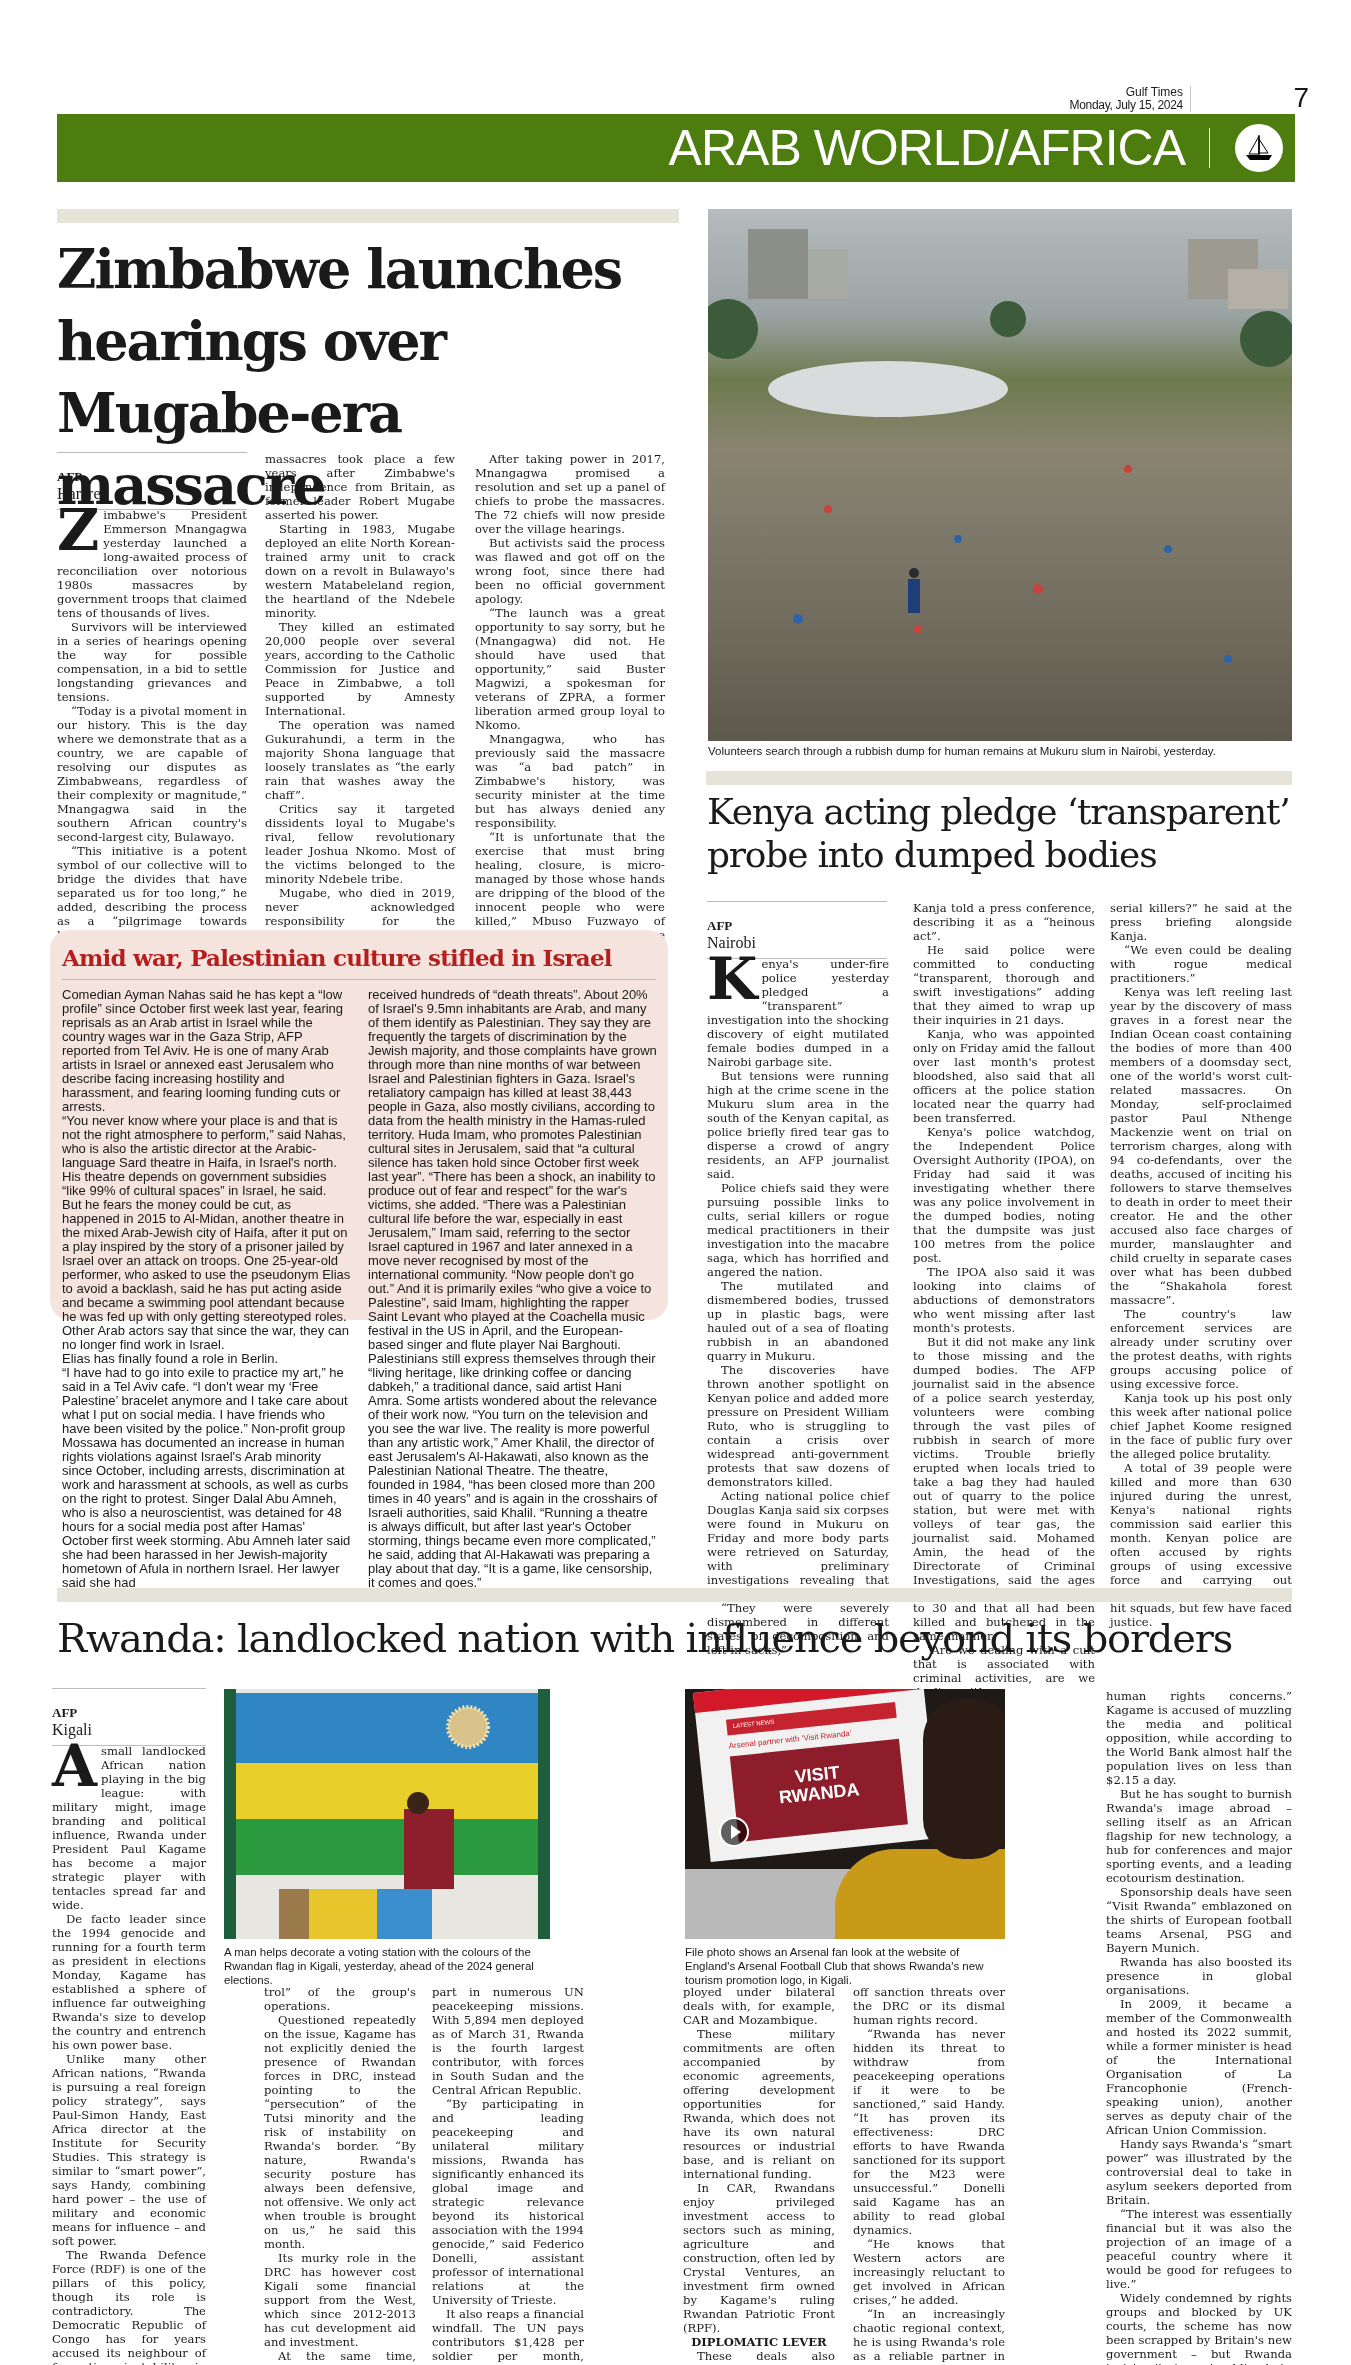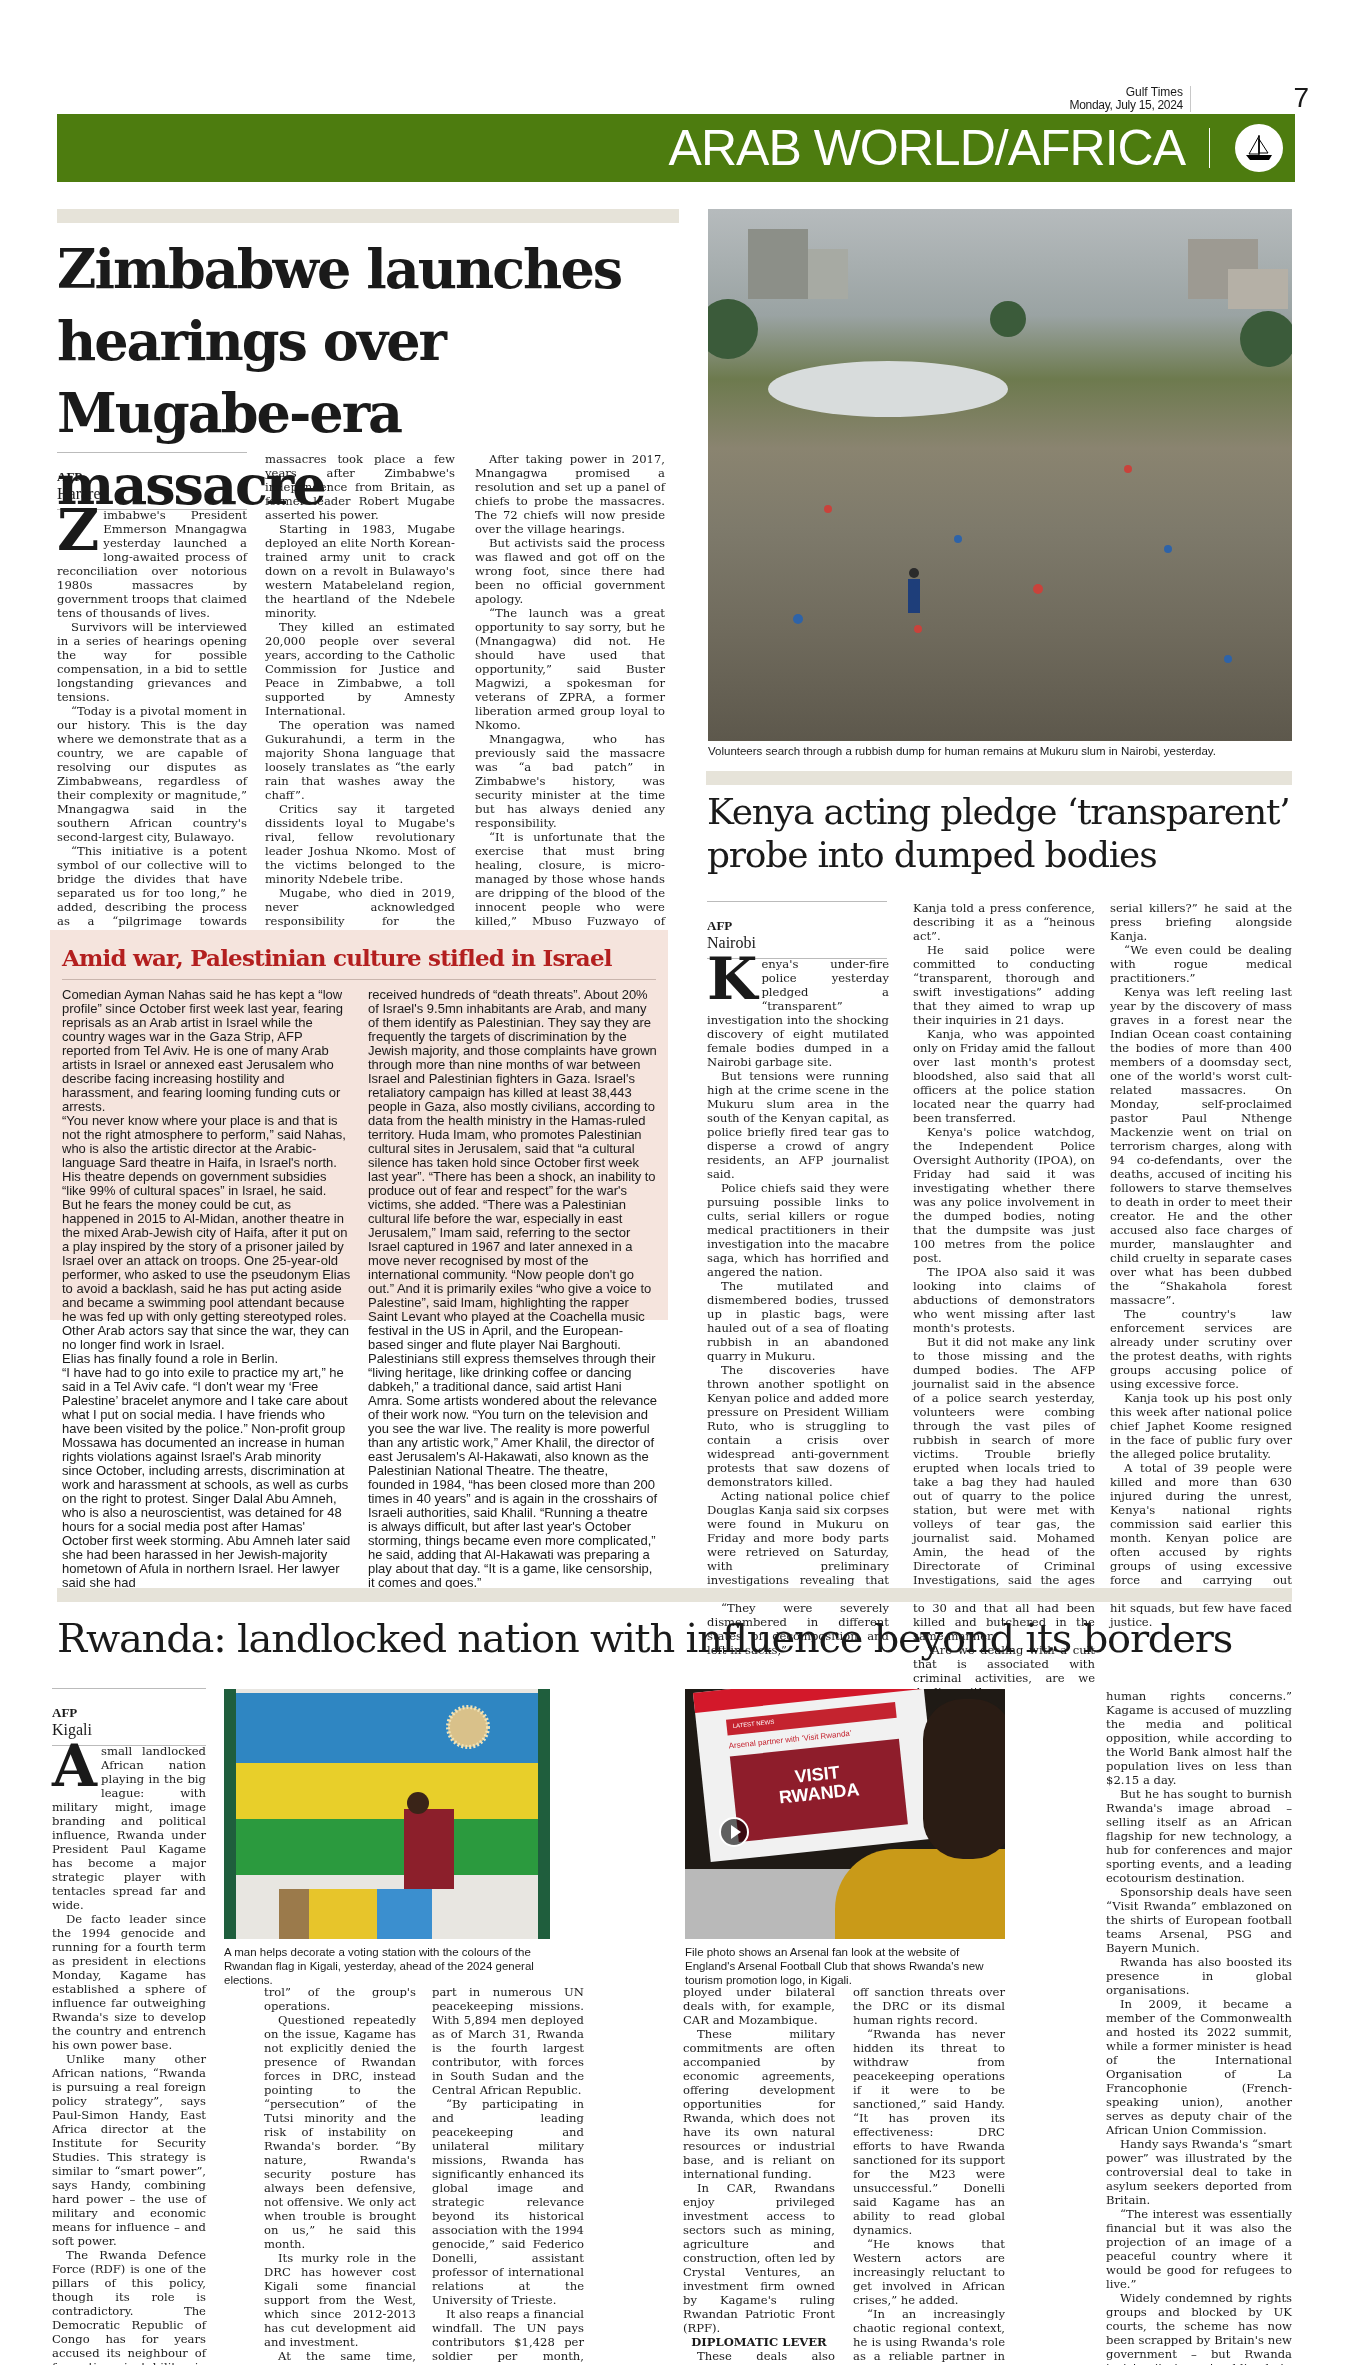--- a/index.html
+++ b/index.html
@@ -18,21 +18,21 @@
   .headline-1 { left: 57px; top: 233px; width: 620px; font-family: "DejaVu Serif", serif; font-weight: bold; font-size: 54px; line-height: 72px; letter-spacing: -2px; }
   .byline { font-family: Liberation Serif, serif; border-top: 1px solid #bbb; border-bottom: 1px solid #bbb; padding: 16px 0 6px; }
   .byline .agency { font-weight: bold; font-size: 13px; }
   .byline .place { font-size: 16px; }
   .col { font-family: "DejaVu Serif", serif; font-size: 11.6px; line-height: 14px; text-align: justify; }
   .col p { margin: 0; text-indent: 14px; }
   .col p.first { text-indent: 0; }
   .dropcap { float: left; font-size: 58px; line-height: 44px; padding-right: 4px; font-weight: bold; }
   .photo { overflow: hidden; }
   .caption { font-family: Liberation Sans, sans-serif; font-size: 11.5px; line-height: 14px; }
-  .sidebar { left: 50px; top: 930px; width: 618px; height: 390px; background: #f5e4dd; }
+  .sidebar { left: 50px; top: 930px; width: 618px; height: 390px; background: #f5e4dd; border-radius: 20px; }
   .sidebar-headline { position: absolute; left: 12px; top: 14px; width: 594px; font-family: "DejaVu Serif", serif; font-weight: bold; font-size: 23px; color: #b31f1f; letter-spacing: -0.8px; border-bottom: 1px solid #c9b5ad; padding-bottom: 8px; }
   .sidebar-col { position: absolute; top: 58px; width: 290px; font-family: "Liberation Sans", sans-serif; font-size: 13px; line-height: 14px; }
   .sidebar-col p { margin: 0; }
   .headline-2 { left: 707px; top: 790px; width: 600px; font-family: "DejaVu Serif", serif; font-weight: normal; font-size: 36px; line-height: 43px; letter-spacing: -1.2px; }
   .headline-3 { left: 57px; top: 1615px; width: 1250px; font-family: "DejaVu Serif", serif; font-weight: normal; font-size: 40px; letter-spacing: -1.2px; white-space: nowrap; }
   .subhead { text-align: center; font-weight: bold; text-indent: 0 !important; }
 </style>
 </head>
 <body>
 

